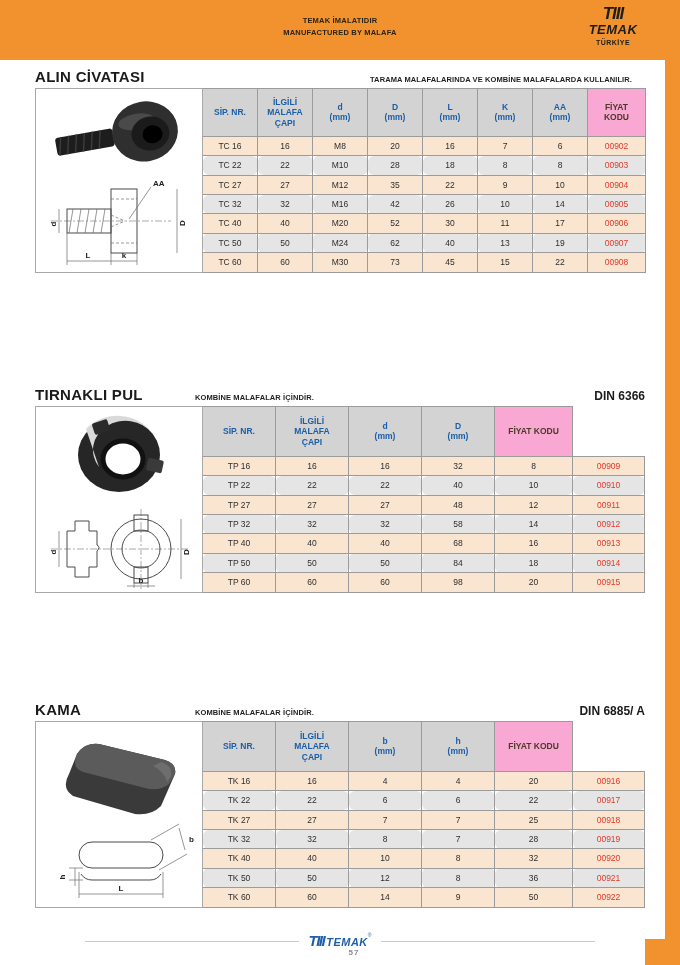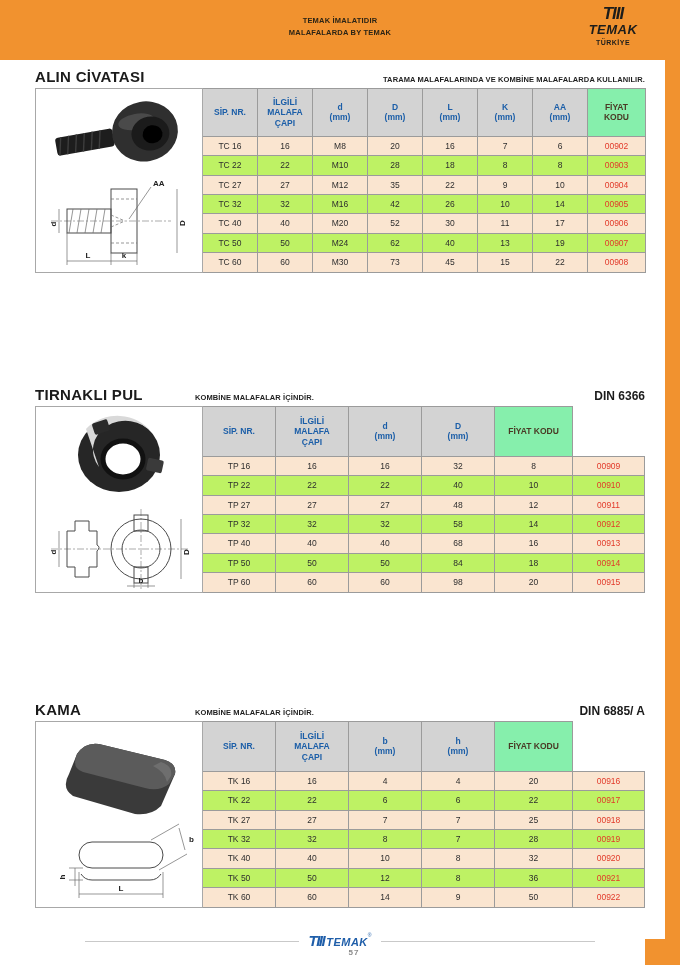--- a/index.html
+++ b/index.html
@@ -14,33 +14,33 @@
   .band-logo .tname{display:block;font-size:13px;font-weight:800;font-style:italic;letter-spacing:.5px;margin-top:1px;}
   .band-logo .tcountry{display:block;font-size:7px;font-weight:bold;margin-top:3px;letter-spacing:.5px;}
   
   .side-strip{position:absolute;top:60px;right:0;width:15px;height:905px;background:#F1922F;}
   .corner-block{position:absolute;right:0;bottom:0;width:35px;height:26px;background:#F1922F;}
   
   .section{position:absolute;left:35px;width:610px;}
   .sec-head{position:relative;height:15px;margin-bottom:3px;}
   .sec-title{position:absolute;left:0;bottom:0;font-size:15px;font-weight:bold;color:#1b1b1b;letter-spacing:.3px;}
   .sec-note{position:absolute;bottom:1px;font-size:7.5px;font-weight:bold;color:#1e1e1e;letter-spacing:.1px;}
-  .sec-note.right{right:0;}
+  .sec-note.right{right:13px;}
   .sec-note.center{left:160px;right:160px;text-align:left;}
   .sec-din{position:absolute;right:0;bottom:0;font-size:12px;font-weight:bold;color:#1b1b1b;}
   
   table.cat{border-collapse:collapse;table-layout:fixed;width:610px;}
   table.cat td,table.cat th{border:1px solid #9b9b9b;text-align:center;vertical-align:middle;
       font-size:8.5px;padding:0;line-height:1.25;}
   table.cat th{background:#D3D3D3;color:#1B5EA8;font-weight:bold;white-space:pre-line;}
   table.t8 th{height:46px;} table.t6 th{height:48px;}
-  table.cat th.price-h{background:#86efac;color:#4a3a25;}
+  table.cat th.price-h{background:#f9a8d4;color:#4a3a25;}
   table.cat td{height:18px;color:#2e2e2e;}
   table.cat tr.odd td{background:#FAE5D0;}
-  table.cat tr.even td{background:#bef264;}
+  table.cat tr.even td{background:#e5e5e5;border-radius:6px;}
   table.cat td.price{color:#E23A2A;}
   table.cat td.img-cell{background:#fff;border:1px solid #a8a8a8;}
   .t8 col.c-img,.t6 col.c-img{width:167px;}
   .t8 col.c-n{width:55px;} .t8 col.c-p{width:58px;}
   .t6 col.c-n{width:73px;} .t6 col.c-p{width:78px;}
   
   .ln{stroke:#4a4a4a;stroke-width:1;fill:none;}
   .thin{stroke:#6a6a6a;stroke-width:.7;fill:none;}
   .cl{stroke:#888;stroke-width:.7;fill:none;stroke-dasharray:7 2 2 2;}
   .dim{font-size:8px;font-weight:bold;fill:#222;}
@@ -55,21 +55,21 @@
             font-size:8px;font-weight:bold;color:#8a8a8a;letter-spacing:1px;padding-left:28px;}
 </style>
 </head>
 <body>
 
 <div class="page">
 
   <div class="top-band">
     <div class="band-center">
       <div>TEMAK İMALATIDIR</div>
-      <div>MALAFALARDA BY TEMAK</div>
+      <div>MANUFACTURED BY MALAFA</div>
     </div>
     <div class="band-logo">
       <span class="tmark">TIII</span>
       <span class="tname">TEMAK</span>
       <span class="tcountry">TÜRKİYE</span>
     </div>
   </div>
   <div class="side-strip"></div>
   <div class="corner-block"></div>
 

